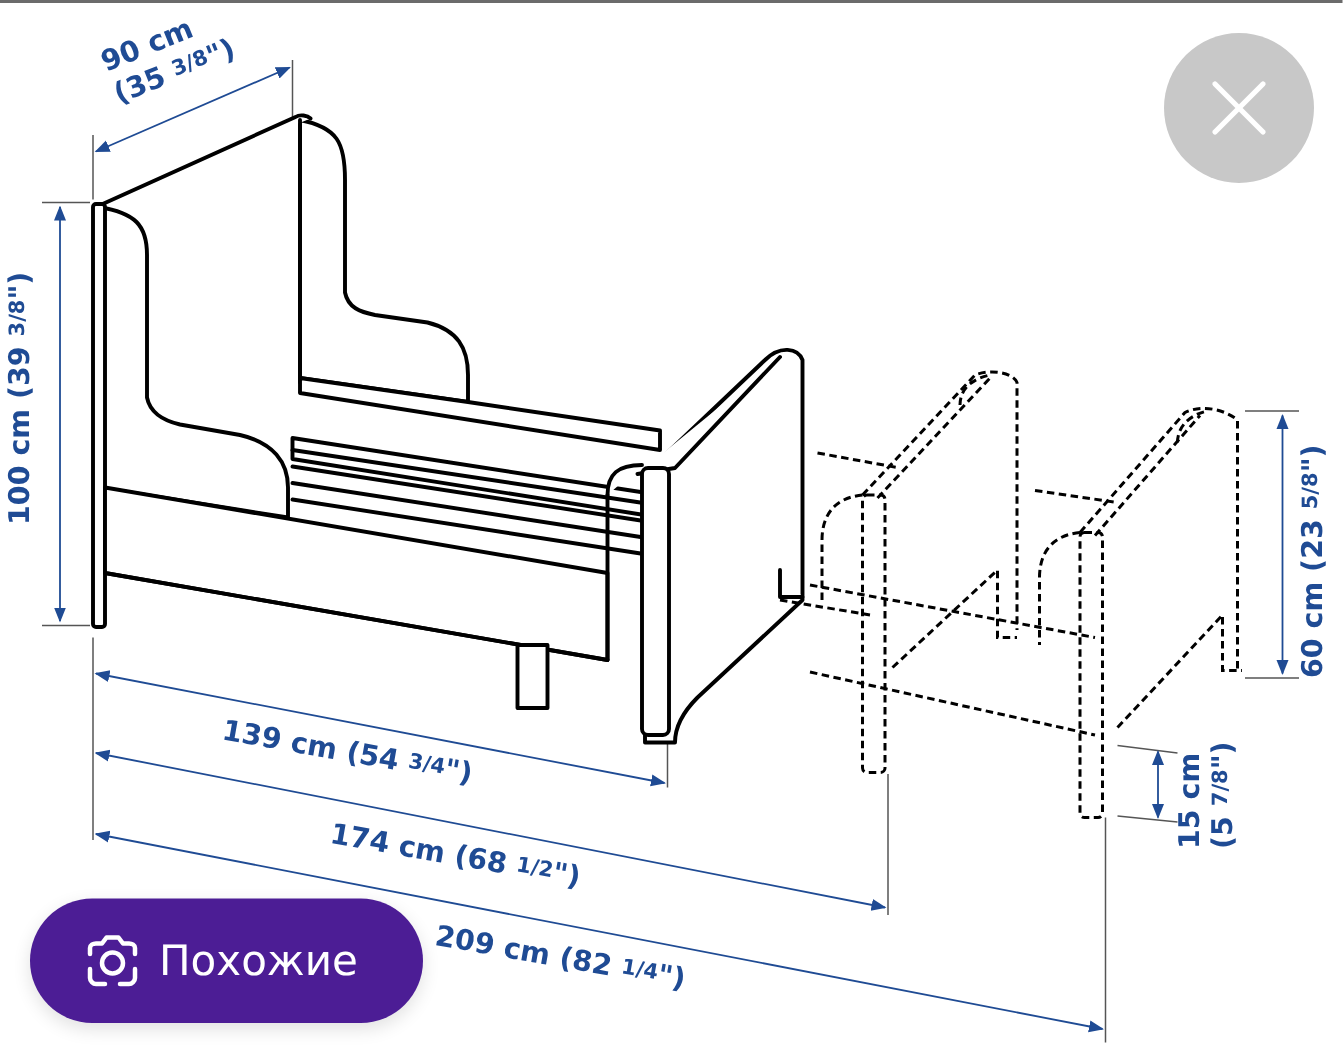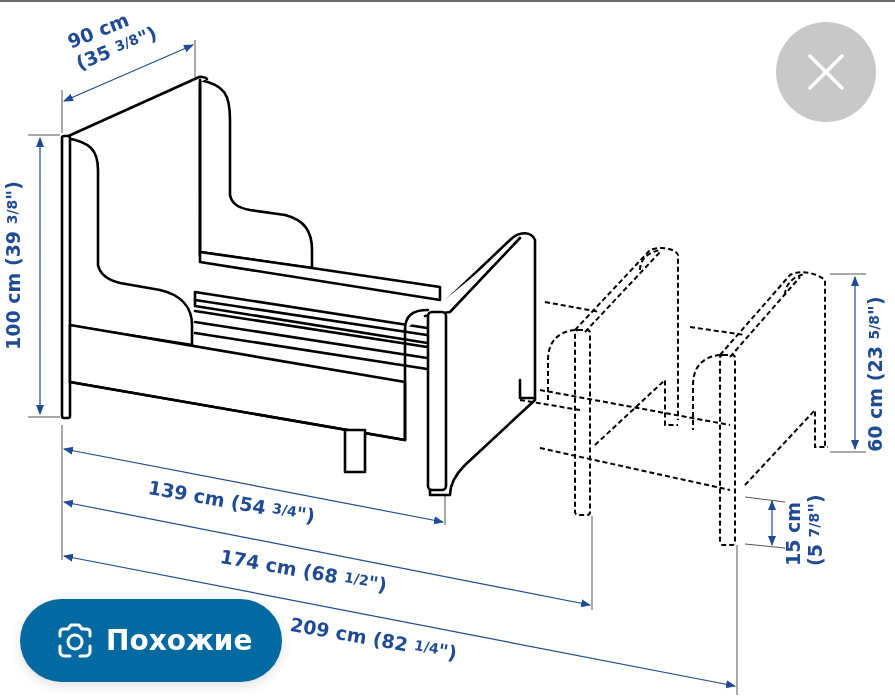--- a/index.html
+++ b/index.html
@@ -15,23 +15,23 @@
       white-space: nowrap; line-height: 1; transform-origin: 0 0;
     }
     .dim-label .frac { font-size: 14px; position: relative; top: -3px; }
     .close-btn {
       position: absolute; left: 776px; top: 22px; width: 100px; height: 100px;
       border-radius: 50%; background: #c8c8c8; cursor: pointer;
     }
     .close-btn svg { position: absolute; left: 30px; top: 30px; }
     .similar-btn {
       position: absolute; left: 20px; top: 599px; width: 262px; height: 83px;
-      border-radius: 42px; background: #0369a1;
+      border-radius: 42px; background: #4c1d95;
       box-shadow: 0 4px 12px rgba(0,0,0,0.12);
-      display: flex; align-items: center; cursor: pointer; font-weight: bold;
+      display: flex; align-items: center; cursor: pointer;
     }
     .similar-btn .cam { margin-left: 36px; width: 38px; height: 38px; }
     .similar-btn .label {
       margin-left: 12px; color: #ffffff; font-size: 28px;
       font-family: "DejaVu Sans", sans-serif;
     }
   </style>
 </head>
 <body>
 

